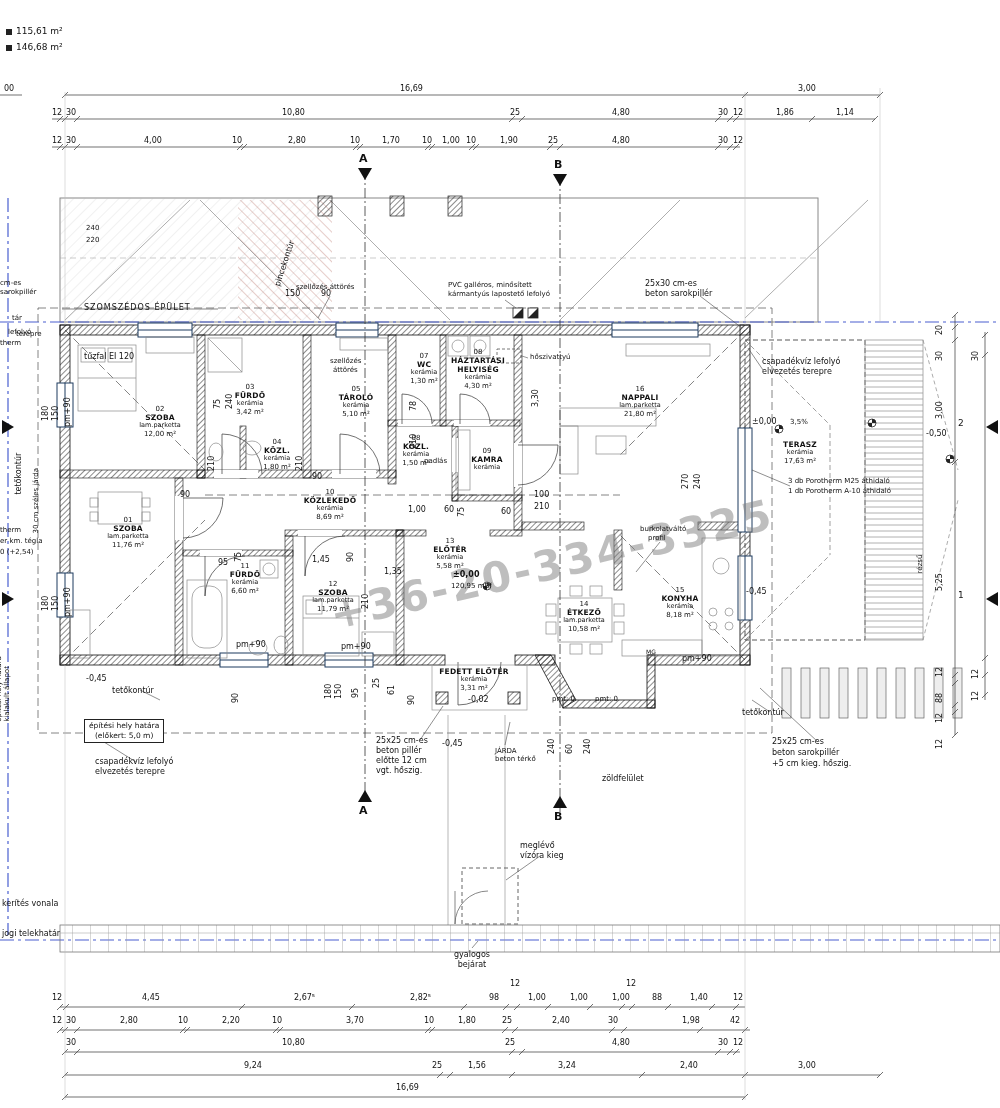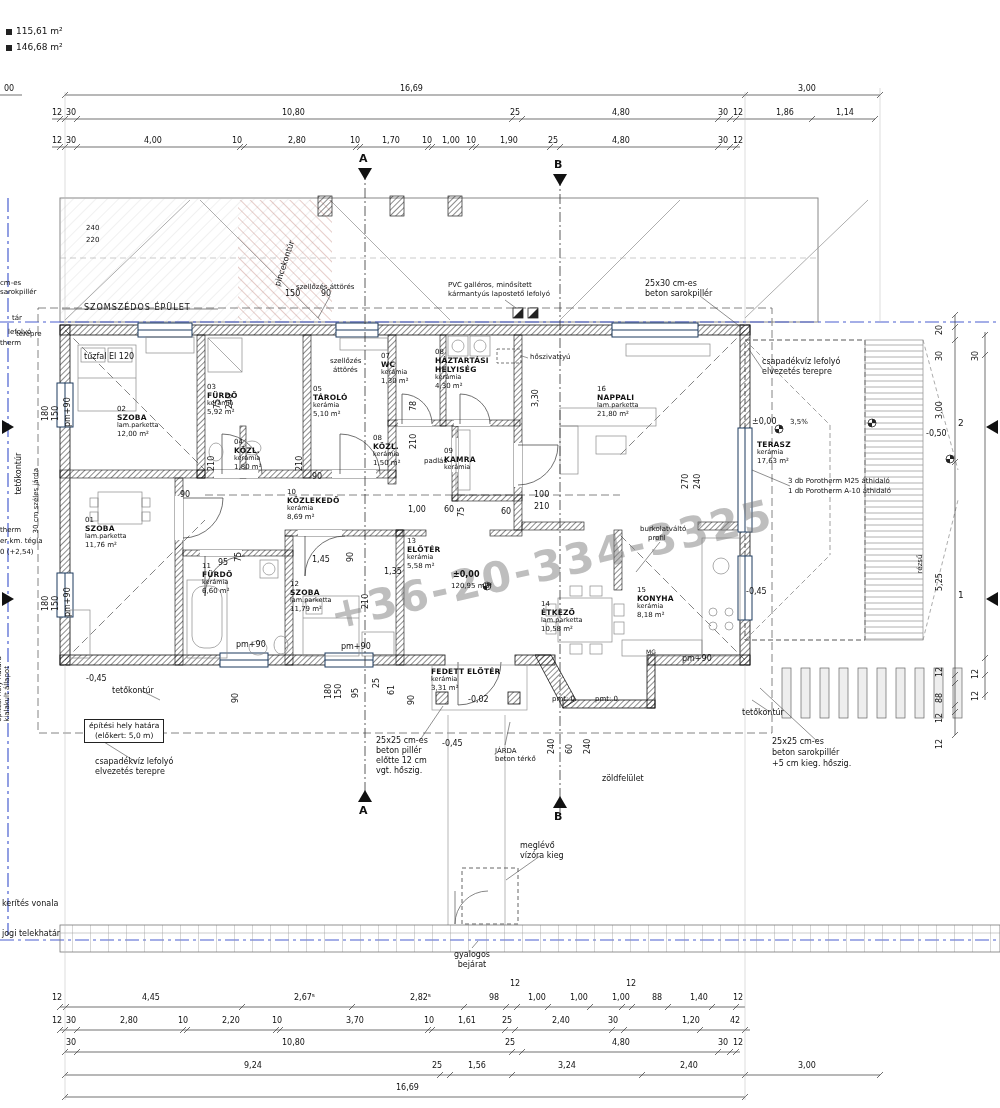--- a/index.html
+++ b/index.html
@@ -4,21 +4,21 @@
 <style>
 *{margin:0;padding:0;box-sizing:border-box}
 html,body{background:#fff}
 .sheet{position:relative;width:1000px;height:1108px;background:#fff;font-family:"DejaVu Sans",sans-serif;color:#111;overflow:hidden}
 .sheet svg{position:absolute;left:0;top:0}
 .lbl{position:absolute;font-size:8px;line-height:1.2;white-space:nowrap;color:#111}
 .s7{font-size:7px}.s9{font-size:9px}
 .rot{transform:rotate(-90deg);transform-origin:left bottom}
 .dim{position:absolute;font-size:8px;white-space:nowrap}
 .dimr{position:absolute;font-size:8px;white-space:nowrap;transform:rotate(-90deg);transform-origin:left bottom}
-.room{position:absolute;transform:translateX(-50%);font-size:7px;line-height:1.2;width:86px}
+.room{position:absolute;text-align:center;transform:translateX(-50%);font-size:7px;line-height:1.2;width:86px}
 .rnum{font-size:7px}
 .rname{font-weight:bold;font-size:7.5px;letter-spacing:.2px}
 .rmat{font-size:6.5px}
 .rarea{font-size:7px}
 .wm{position:absolute;left:325px;top:540px;transform:rotate(-13deg);font-size:42px;font-weight:bold;color:rgba(125,125,125,.5);letter-spacing:3px;white-space:nowrap}
 .box{position:absolute;border:1px solid #222;padding:1px 4px;text-align:center;font-size:7.5px;line-height:1.3;background:#fff}
 .ctr{transform:translateX(-50%);text-align:center}
 .sq{position:absolute;width:6px;height:6px;background:#222}
 .secletter{position:absolute;font-size:11px;font-weight:bold}
 </style>
@@ -362,21 +362,21 @@
 <div class="room" style="left:160px;top:405px">
       <div class="rnum">02</div>
       <div class="rname">SZOBA</div>
       <div class="rmat">lam.parketta</div>
       <div class="rarea">12,00 m²</div>
     </div>
 <div class="room" style="left:250px;top:383px">
       <div class="rnum">03</div>
       <div class="rname">FÜRDŐ</div>
       <div class="rmat">kerámia</div>
-      <div class="rarea">5,92 m²</div>
+      <div class="rarea">3,42 m²</div>
     </div>
 <div class="room" style="left:277px;top:438px">
       <div class="rnum">04</div>
       <div class="rname">KÖZL.</div>
       <div class="rmat">kerámia</div>
       <div class="rarea">1,80 m²</div>
     </div>
 <div class="room" style="left:356px;top:385px">
       <div class="rnum">05</div>
       <div class="rname">TÁROLÓ</div>
@@ -576,25 +576,25 @@
 <span class="dim" style="left:690px;top:993px">1,40</span>
 <span class="dim" style="left:733px;top:993px">12</span>
 <span class="dim" style="left:52px;top:1016px">12</span>
 <span class="dim" style="left:66px;top:1016px">30</span>
 <span class="dim" style="left:120px;top:1016px">2,80</span>
 <span class="dim" style="left:178px;top:1016px">10</span>
 <span class="dim" style="left:222px;top:1016px">2,20</span>
 <span class="dim" style="left:272px;top:1016px">10</span>
 <span class="dim" style="left:346px;top:1016px">3,70</span>
 <span class="dim" style="left:424px;top:1016px">10</span>
-<span class="dim" style="left:458px;top:1016px">1,61</span>
+<span class="dim" style="left:458px;top:1016px">1,80</span>
 <span class="dim" style="left:502px;top:1016px">25</span>
 <span class="dim" style="left:552px;top:1016px">2,40</span>
 <span class="dim" style="left:608px;top:1016px">30</span>
-<span class="dim" style="left:682px;top:1016px">1,20</span>
+<span class="dim" style="left:682px;top:1016px">1,98</span>
 <span class="dim" style="left:730px;top:1016px">42</span>
 <span class="dim" style="left:66px;top:1038px">30</span>
 <span class="dim" style="left:282px;top:1038px">10,80</span>
 <span class="dim" style="left:505px;top:1038px">25</span>
 <span class="dim" style="left:612px;top:1038px">4,80</span>
 <span class="dim" style="left:718px;top:1038px">30</span>
 <span class="dim" style="left:733px;top:1038px">12</span>
 <span class="dim" style="left:244px;top:1061px">9,24</span>
 <span class="dim" style="left:432px;top:1061px">25</span>
 <span class="dim" style="left:468px;top:1061px">1,56</span>

